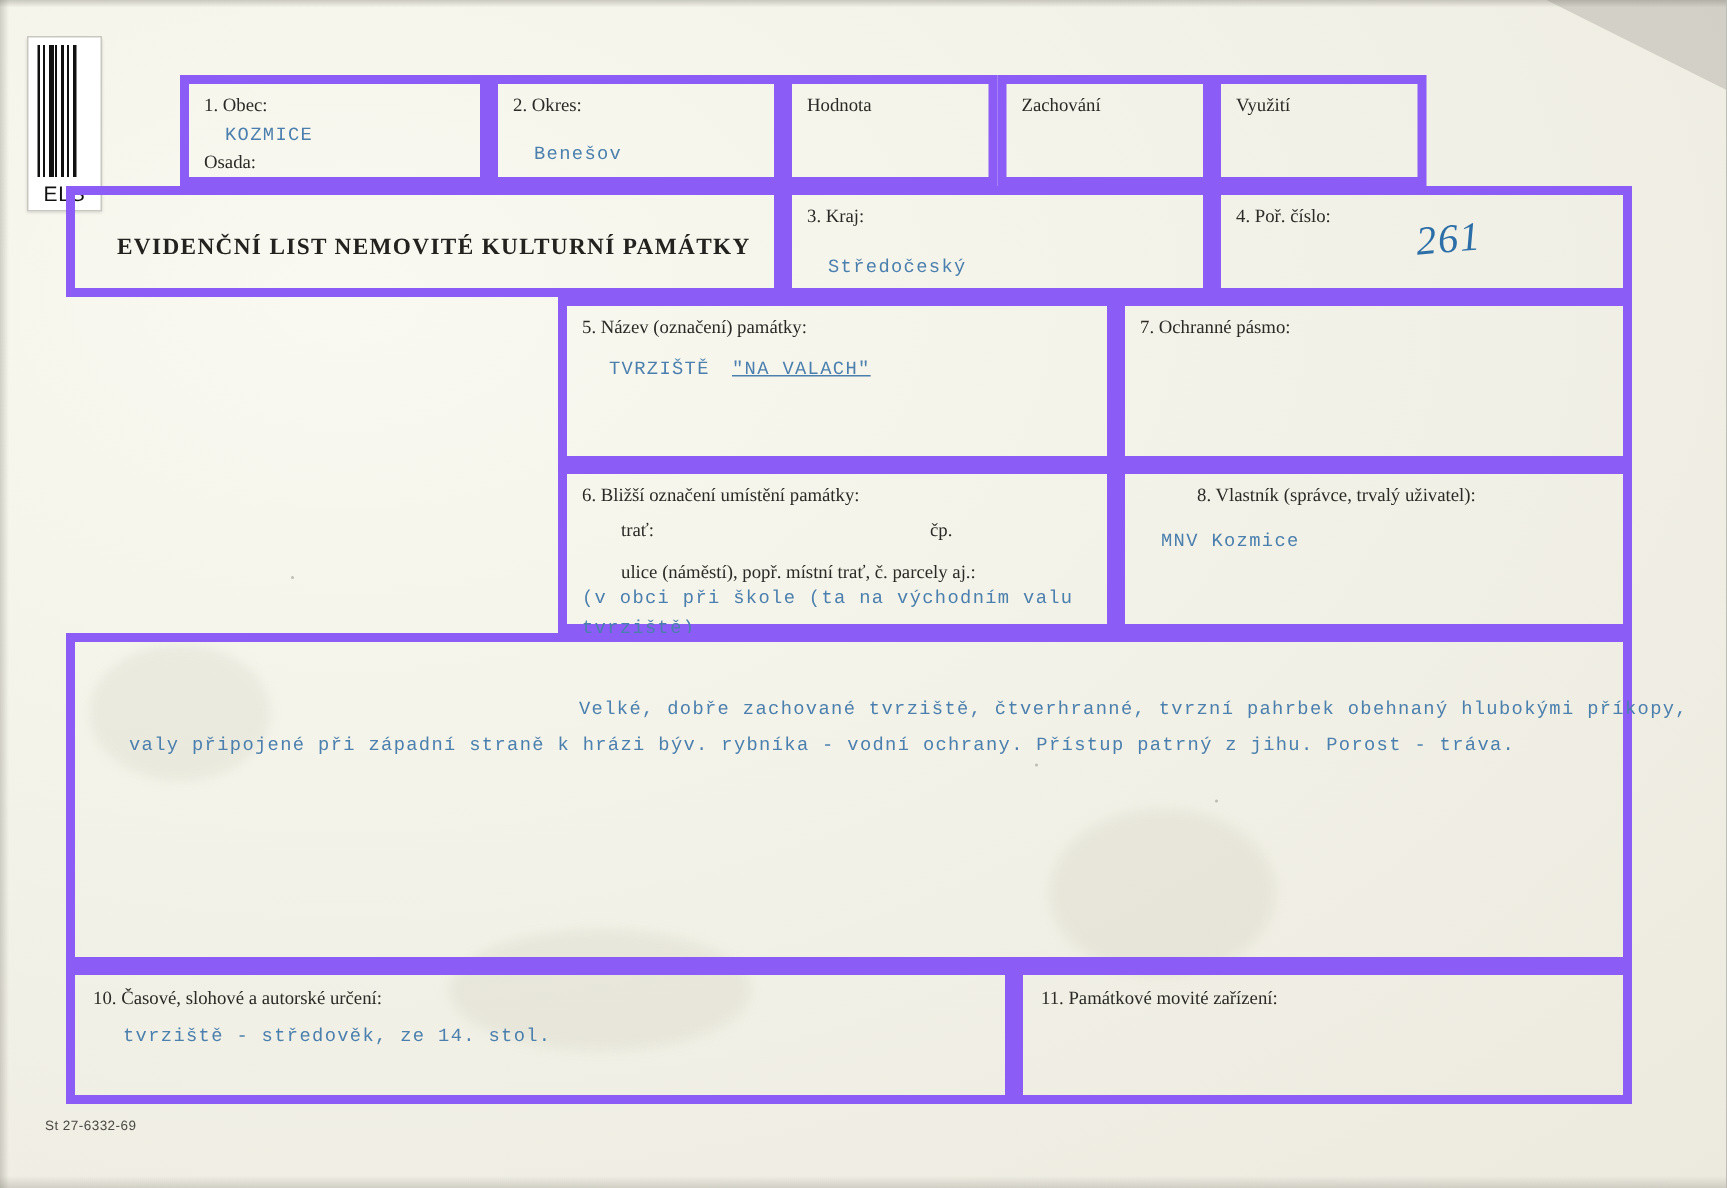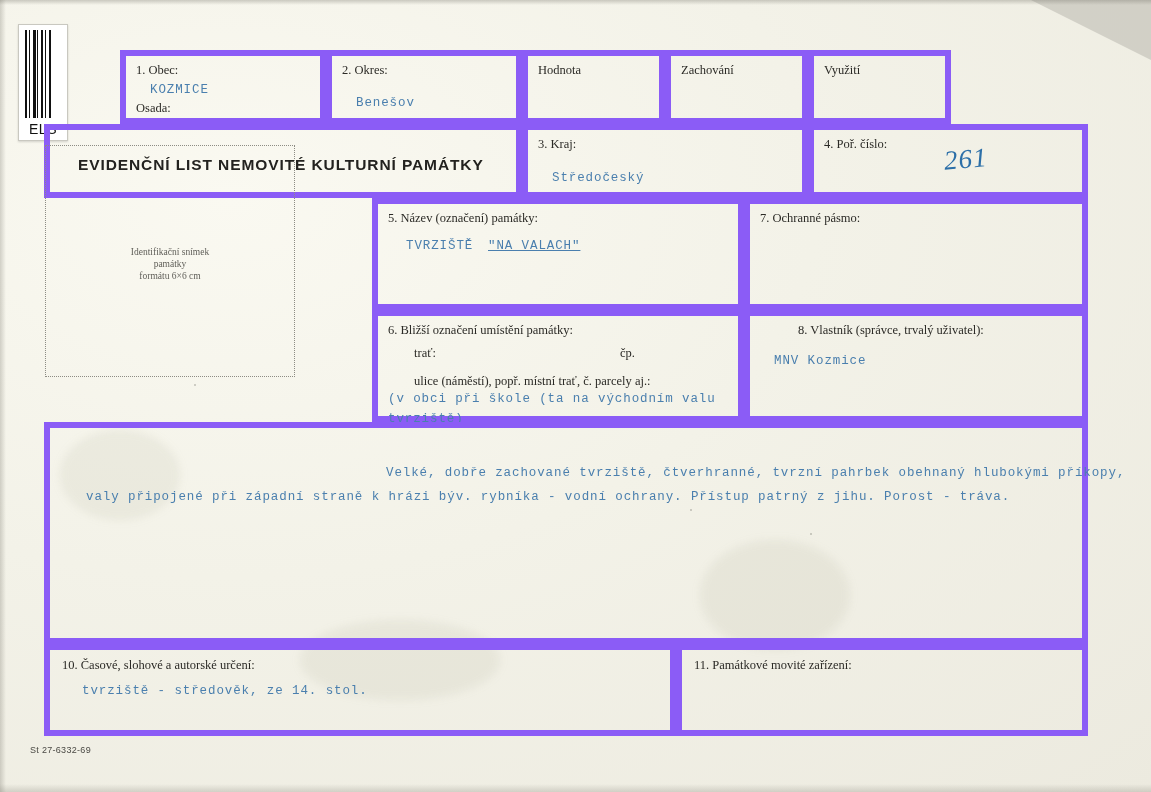--- a/index.html
+++ b/index.html
@@ -106,21 +106,21 @@
     font-family: "Liberation Mono", monospace;
     letter-spacing: 0.9px;
   }
   .hand.u {
     text-decoration: underline;
     text-decoration-color: #4a7fae;
   }
   #title {
     position: absolute;
     left: 28px; top: 104px;
-    font-family: Liberation Sans, sans-serif;
+    font-family: Liberation Serif, serif;
     font-size: 15.5px;
     letter-spacing: 0.9px;
     color: #23221f;
     font-variant: small-caps;
     font-weight: 600;
   }
   #photo-box {
     position: absolute;
     left: 45px; top: 145px;
     width: 250px; height: 232px;
@@ -258,20 +258,15 @@
       <div class="lbl" style="left:12px; top:8px;">10. Časové, slohové a autorské určení:</div>
       <div class="hand type" style="left:32px; top:34px;">tvrziště - středověk, ze 14. stol.</div>
     </div>
 
     <div class="cell" style="left:632px; top:594px; width:412px; height:92px;">
       <div class="lbl" style="left:12px; top:8px;">11. Památkové movité zařízení:</div>
       <div class="hand type" style="left:32px; top:34px;"></div>
     </div>
   </div>
 
-  <div id="photo-box">
-    <div id="photo-hint" style="white-space: pre-line;">Identifikační snímek
-památky
-formátu 6×6 cm</div>
-  </div>
 
   <div id="footer-code">St 27-6332-69</div>
 </div>
 
 </body></html>

